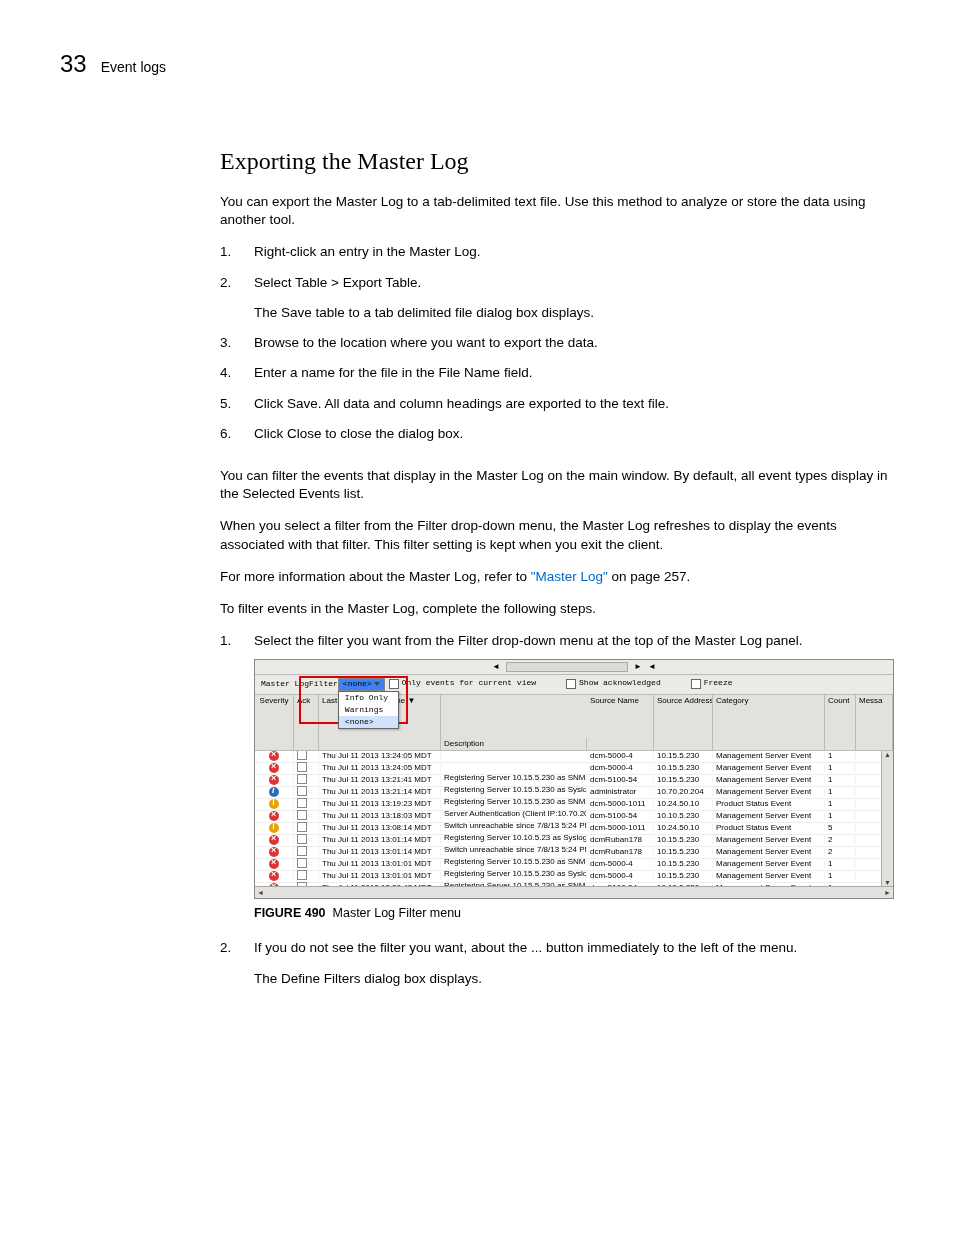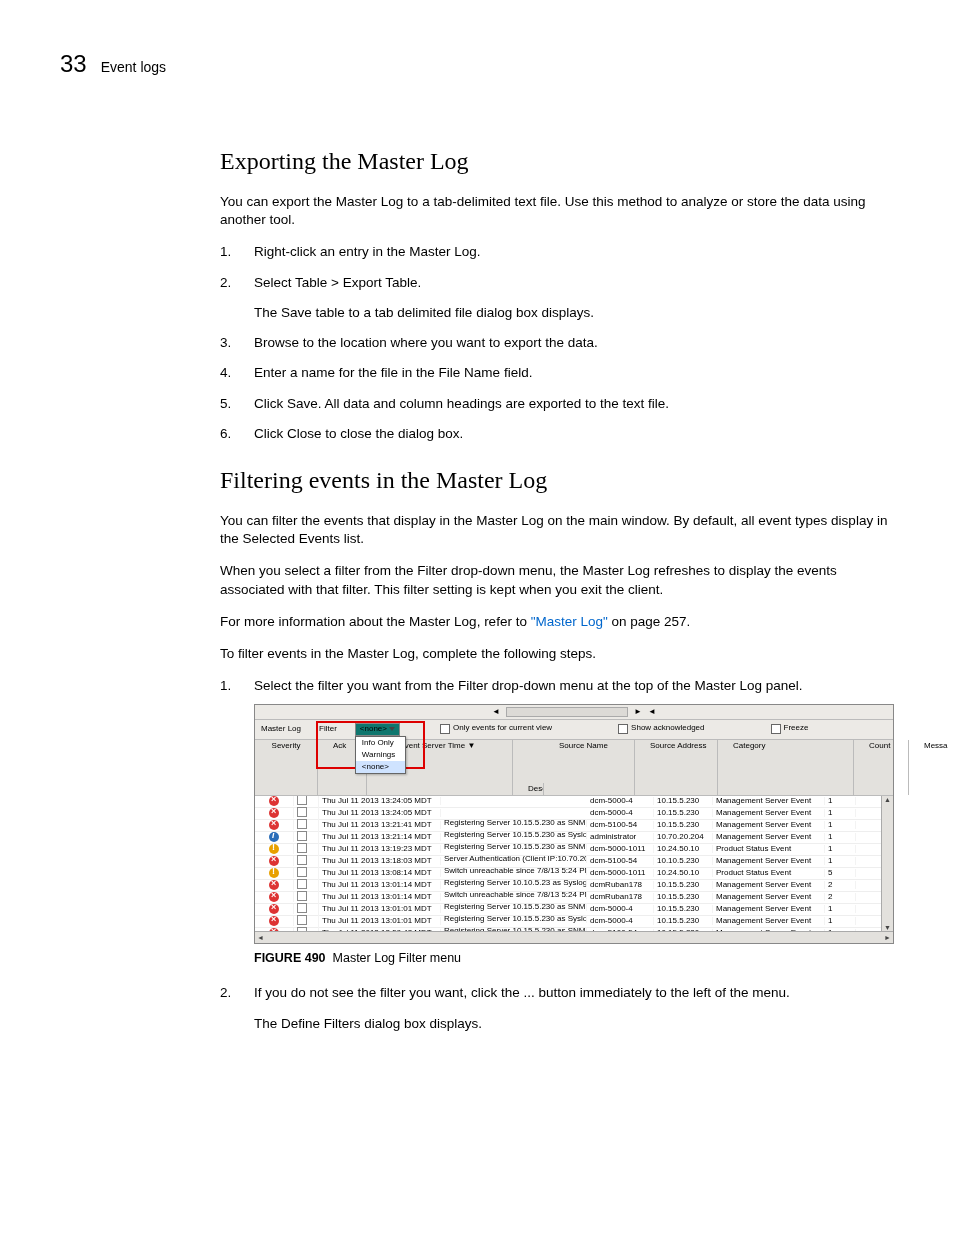--- a/index.html
+++ b/index.html
@@ -90,45 +90,46 @@
     display:flex;
     align-items:center;
     justify-content:center;
     gap:6px;
     border-bottom:1px solid #bbb;
   }
   .ss-top .scroll-track{width:120px;height:8px;background:#dcdad6;border:1px solid #aaa;}
   .ss-toolbar {
     display: flex;
     align-items: center;
-    gap: 18px;
+    gap: 0;
     padding: 3px 6px;
     border-bottom: 1px solid #bbb;
+    font-family: Liberation Mono, monospace;
   }
   .ss-toolbar .lbl { color:#000; }
   .ss-dd {
     display:inline-flex;align-items:center;gap:2px;
-    border:1px solid #888;background:#0f766e;padding:0 4px;height:11px;
+    border:1px solid #888;background:#3b82f6;padding:0 4px;height:11px;
     position:relative;
   }
   .ss-dd .caret{border-left:3px solid transparent;border-right:3px solid transparent;border-top:4px solid #444;display:inline-block;}
   .ss-cb{display:inline-flex;align-items:flex-start;gap:3px;}
   .ss-cb .box{width:8px;height:8px;border:1px solid #666;background:#fff;}
   .ss-menu {
     position:absolute;
     top:12px;left:-1px;
     background:#fff;border:1px solid #666;
     box-shadow:1px 1px 2px rgba(0,0,0,.25);
     z-index:5;
     white-space:nowrap;
   }
   .ss-menu div{padding:2px 10px 2px 6px;}
   .red-box{position:absolute;border:2px solid #d00;top:-3px;left:-40px;width:105px;height:44px;pointer-events:none;}
   .ss-headrow{display:flex;background:#e3e1dd;border-bottom:1px solid #bbb;}
-  .ss-headrow div{border-right:1px solid #bbb;padding:2px 15px;white-space:nowrap;overflow:hidden;}
+  .ss-headrow div{border-right:1px solid #bbb;padding:2px 3px;white-space:nowrap;overflow:hidden;}
   .ss-rows{background:#fff;max-height:135px;overflow:hidden;position:relative;}
   .ss-row{display:flex;border-bottom:1px solid #eee;height:11px;align-items:center;}
   .ss-row div{padding:0 3px;white-space:nowrap;overflow:hidden;border-right:1px solid #f3f3f3;}
   .ic{width:10px;height:10px;border-radius:50%;display:inline-block;background:#d33;position:relative;}
   .ic::after{content:"×";color:#fff;position:absolute;left:2px;top:-1px;font-size:9px;font-weight:bold;}
   .ic.warn{background:#e8a100;}
   .ic.warn::after{content:"!";left:3px;}
   .ic.info{background:#2a6db8;}
   .ic.info::after{content:"i";left:3px;font-style:italic;}
   .col-sev{width:32px;flex:none;display:flex;justify-content:center;}
@@ -165,21 +166,20 @@
       <li>
         <span>Select </span><span class="bold">Table &gt; Export Table</span><span>.</span>
         <span class="sub"><span>The </span><span class="bold">Save table to a tab delimited file</span><span> dialog box displays.</span></span>
       </li>
       <li><span>Browse to the location where you want to export the data.</span></li>
       <li><span>Enter a name for the file in the </span><span class="bold">File Name</span><span> field.</span></li>
       <li><span>Click </span><span class="bold">Save</span><span>. All data and column headings are exported to the text file.</span></li>
       <li><span>Click </span><span class="bold">Close</span><span> to close the dialog box.</span></li>
     </ol>
 
-    <h2>Filtering events in the Master Log</h2>
     <p><span>You can filter the events that display in the Master Log on the main window. By default, all event types display in the </span><span class="bold">Selected Events</span><span> list.</span></p>
     <p><span>When you select a filter from the </span><span class="bold">Filter</span><span> drop-down menu, the Master Log refreshes to display the events associated with that filter. This filter setting is kept when you exit the client.</span></p>
     <p><span>For more information about the Master Log, refer to </span><span class="link">"Master Log"</span><span> on page 257.</span></p>
     <p>To filter events in the Master Log, complete the following steps.</p>
 
     <ol>
       <li>
         <span>Select the filter you want from the </span><span class="bold">Filter</span><span> drop-down menu at the top of the Master Log panel.</span>
 
         <div class="figure-wrap">
@@ -396,19 +396,19 @@
                 <span class="arr">◄</span>
                 <span class="arr">►</span>
               </div>
           </div>
           <div class="figure-caption">
             <span class="fig-label">FIGURE 490</span>&nbsp;&nbsp;<span>Master Log Filter menu</span>
           </div>
         </div>
       </li>
       <li>
-        <span>If you do not see the filter you want, click the </span><span class="bold">...</span><span> button immediately to the left of the menu.</span>
+        <span>If you do not see the filter you want, about the </span><span class="bold">...</span><span> button immediately to the left of the menu.</span>
         <span class="sub"><span>The </span><span class="bold">Define Filters</span><span> dialog box displays.</span></span>
       </li>
     </ol>
 
   </div>
 </div>
 
 </body></html>

